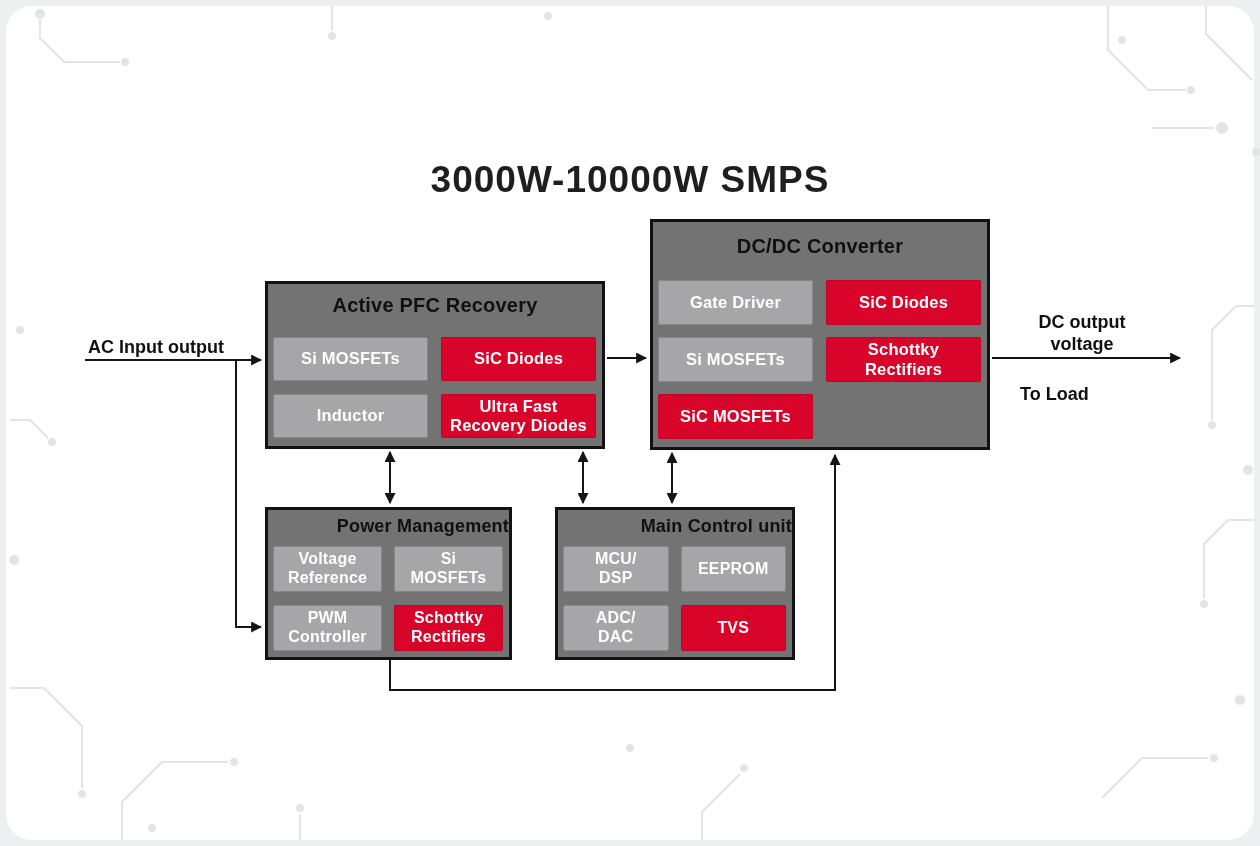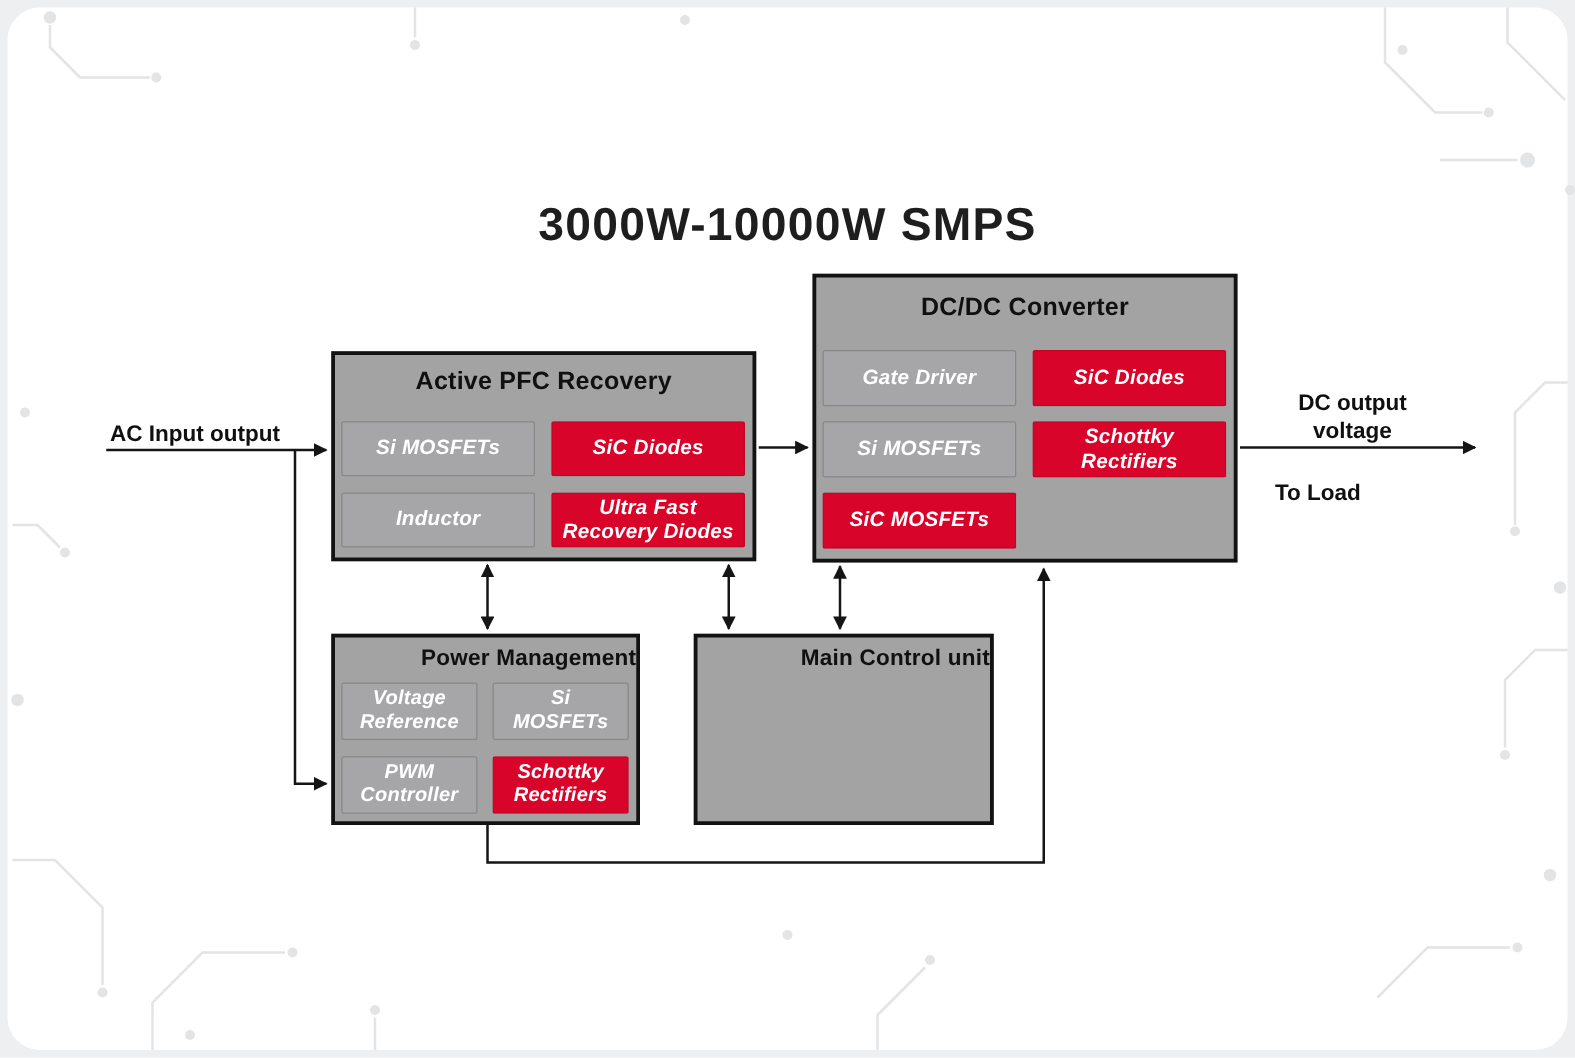--- a/index.html
+++ b/index.html
@@ -12,36 +12,36 @@
     position:absolute;inset:6px;border-radius:26px;
     background:var(--card-bg,#ffffff);
   }
   svg.layer{position:absolute;left:0;top:0;}
   .title{
     position:absolute;left:0;top:159px;width:100%;text-align:center;
     font-size:37px;font-weight:bold;letter-spacing:1px;
     color:var(--title-text,#1e1e1e);
   }
   .block{
-    position:absolute;background:#a3a3a3;box-sizing:border-box;
+    position:absolute;background:#737373;box-sizing:border-box;
     border:3px solid var(--block-border,#121212);
   }
   #block-pfc {left:265px;top:281px;width:340px;height:168px;}
   #block-dcdc{left:650px;top:219px;width:340px;height:231px;}
   #block-pm  {left:265px;top:507px;width:247px;height:153px;}
   #block-mcu {left:555px;top:507px;width:240px;height:153px;}
   .block-title{
     text-align:center;font-weight:bold;color:#101010;letter-spacing:.2px;
   }
   #block-pfc .block-title,#block-dcdc .block-title{padding-top:10px;font-size:20px;}
   #block-dcdc .block-title{padding-top:13px;}
   #block-pm .block-title,#block-mcu .block-title{padding-top:6px;font-size:18px;text-align:right;}
   .chips{
     position:absolute;left:5px;right:6px;display:grid;
-    grid-template-columns:1fr 1fr;column-gap:13px;row-gap:13px;font-style:italic;
+    grid-template-columns:1fr 1fr;column-gap:13px;row-gap:13px;
   }
   #block-pfc  .chips{bottom:8px;grid-auto-rows:44px;}
   #block-dcdc .chips{bottom:8px;grid-auto-rows:45px;row-gap:12px;}
   #block-pm   .chips,#block-mcu .chips{bottom:6px;grid-auto-rows:46px;column-gap:12px;}
   .chip{
     display:flex;align-items:center;justify-content:center;text-align:center;
     color:var(--chip-text,#ffffff);font-weight:bold;font-size:16.5px;
     line-height:1.18;white-space:pre-line;border-radius:2px;letter-spacing:.2px;
     box-sizing:border-box;
   }
@@ -157,20 +157,28 @@
 MOSFETs</div>
       <div class="chip chip-gray">PWM
 Controller</div>
       <div class="chip chip-red">Schottky
 Rectifiers</div>
     </div>
   </div>
 
   <div class="block" id="block-mcu">
     <div class="block-title">Main Control unit</div>
+    <div class="chips">
+      <div class="chip chip-gray">MCU/
+DSP</div>
+      <div class="chip chip-gray">EEPROM</div>
+      <div class="chip chip-gray">ADC/
+DAC</div>
+      <div class="chip chip-red">TVS</div>
+    </div>
   </div>
 
   <div class="edge-label" id="ac-label">AC Input output</div>
   <div class="edge-label" id="dc-label">DC output
 voltage</div>
   <div class="edge-label" id="load-label">To Load</div>
 
 </div>
 
 </body></html>

